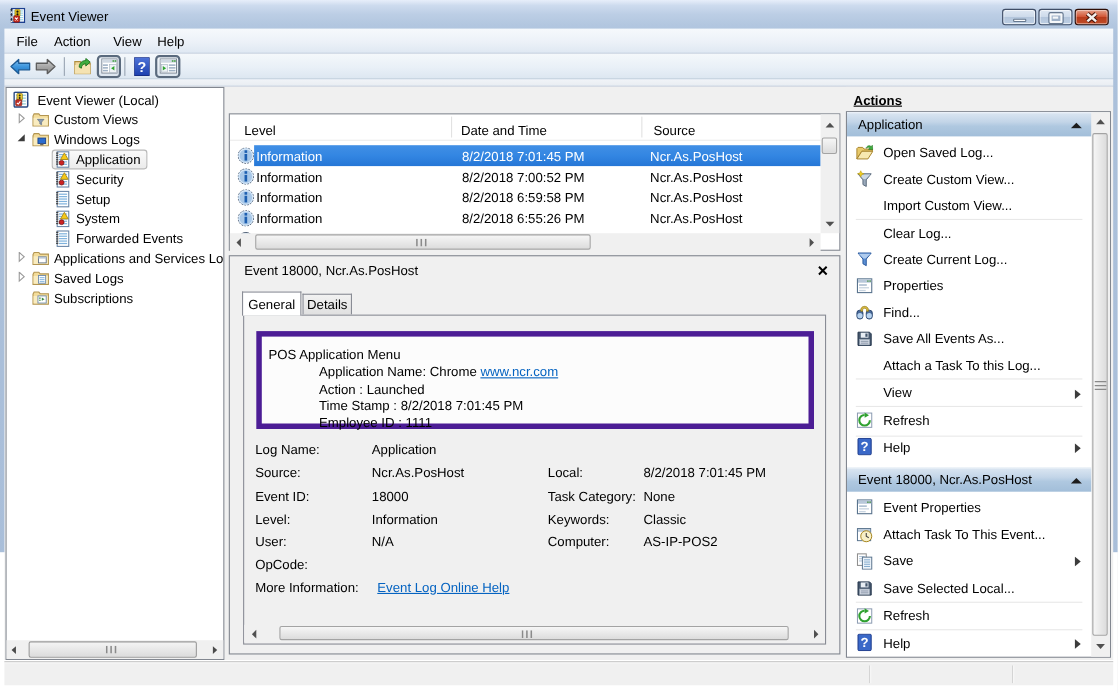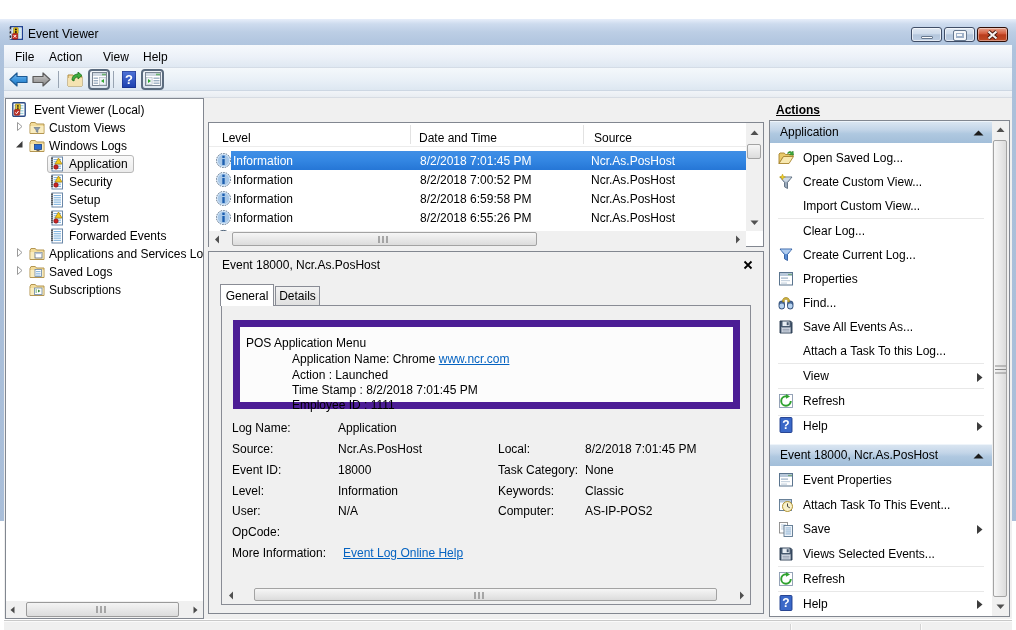--- a/index.html
+++ b/index.html
@@ -1,19 +1,19 @@
 <!DOCTYPE html>
 <html><head>
 <meta charset="utf-8">
 <style>
 * { margin:0; padding:0; box-sizing:border-box; }
 html,body { width:1016px; height:630px; overflow:hidden; }
 body { font-family:"Liberation Sans", sans-serif; font-size:12px; color:#000; }
 #win { position:absolute; left:0; top:0; width:1016px; height:502px;
-  background:linear-gradient(to bottom,#e7eefa 0,#cddbee 5px,#bccee5 13px,#b3c7e0 22px,#aec3dd 30px,#abc0da 90px,#a9bed9 600px,#b7cce6 616px,#c0d4ec 630px);margin-top:19px; }
+  background:linear-gradient(to bottom,#e7eefa 0,#cddbee 5px,#bccee5 13px,#b3c7e0 22px,#aec3dd 30px,#abc0da 90px,#a9bed9 600px,#b7cce6 616px,#c0d4ec 630px); }
 .abs { position:absolute; }
 
 
 #title-text { left:28px; top:8px; font-size:12px; }
 .capbtn { top:8px; height:15px; border-radius:3px; border:1px solid #3f4d66; }
 #btn-min,#btn-max { background:linear-gradient(to bottom,#dfe8f3 0,#cedbeb 46%,#b4c6dc 52%,#bdcee3 100%); box-shadow:inset 0 0 0 1px rgba(255,255,255,.6); }
 #btn-min { left:911px; width:31px; }
 #btn-max { left:944px; width:31px; }
 #btn-close { left:977px; width:31px; background:linear-gradient(to bottom,#e6a38d 0,#d3593a 46%,#b83c1d 52%,#bf4c27 100%); border-color:#2e0d05; box-shadow:inset 0 0 0 1px rgba(255,255,255,.4); }
 #minbar { left:9px; top:8px; width:12px; height:3px; background:#fafbfc; border:1px solid #66788f; border-radius:1px; }
@@ -391,21 +391,21 @@
       </div>
     </div>
     <div id="eventpanel">
       <div class="cell" style="left:13px;top:6px">Event 18000, Ncr.As.PosHost</div>
       <svg class="cell" style="left:534px;top:8px" width="10" height="10" viewBox="0 0 10 10">
           <path d="M1.5 1.5 L8.5 8.5 M8.5 1.5 L1.5 8.5" stroke="#000" stroke-width="1.8"></path>
         </svg>
       <div class="cell" style="left:11px;top:32px;width:54px;height:22px;background:#fff;border:1px solid #898c95;border-bottom:none;z-index:3;text-align:center;line-height:22px">General</div>
       <div class="cell" style="left:66px;top:34px;width:45px;height:19px;background:linear-gradient(to bottom,#f2f2f2,#e0e0e0);border:1px solid #898c95;border-bottom:none;z-index:1;text-align:center;line-height:19px">Details</div>
       <div class="cell" style="left:12px;top:53px;width:530px;height:300px;background:#f0f0f0;border:1px solid #898c95;z-index:2"></div>
-      <div class="cell" style="left:24px;top:68px;width:507px;height:89px;background:#fcfcfc;border:7px solid #4c1d95;z-index:3">
+      <div class="cell" style="left:24px;top:68px;width:507px;height:89px;background:#fcfcfc;border:5px solid #4c1d95;z-index:3">
         <div class="cell" style="left:6px;top:9px">POS Application Menu</div>
         <div class="cell" style="left:52px;top:25px">Application Name: Chrome <a class="lnk" href="#">www.ncr.com</a></div>
         <div class="cell" style="left:52px;top:41px">Action : Launched</div>
         <div class="cell" style="left:52px;top:56px">Time Stamp : 8/2/2018 7:01:45 PM</div>
         <div class="cell" style="left:52px;top:71px">Employee ID : 1111</div>
       </div>
       <div class="cell" style="left:23px;top:169px;z-index:3">Log Name:</div>
         <div class="cell" style="left:129px;top:169px;z-index:3">Application</div>
       <div class="cell" style="left:23px;top:190px;z-index:3">Source:</div>
         <div class="cell" style="left:129px;top:190px;z-index:3">Ncr.As.PosHost</div>
@@ -570,21 +570,21 @@
         <svg class="actico" style="top:376px" width="16" height="16">
           <use href="#taskclock"></use>
         </svg>
       <div class="actitem" style="top:396px">Save</div>
         <svg class="actico" style="top:400px" width="16" height="16">
           <use href="#copyico"></use>
         </svg>
         <svg style="position:absolute;left:207px;top:404px" width="6" height="9">
           <use href="#mnarrow"></use>
         </svg>
-      <div class="actitem" style="top:421px">Views Selected Events...</div>
+      <div class="actitem" style="top:421px">Save Selected Local...</div>
         <svg class="actico" style="top:425px" width="16" height="16">
           <use href="#floppy"></use>
         </svg>
       <div class="actsep" style="top:445px"></div>
       <div class="actitem" style="top:446px">Refresh</div>
         <svg class="actico" style="top:450px" width="16" height="16">
           <use href="#refico"></use>
         </svg>
       <div class="actsep" style="top:470px"></div>
       <div class="actitem" style="top:471px">Help</div>

